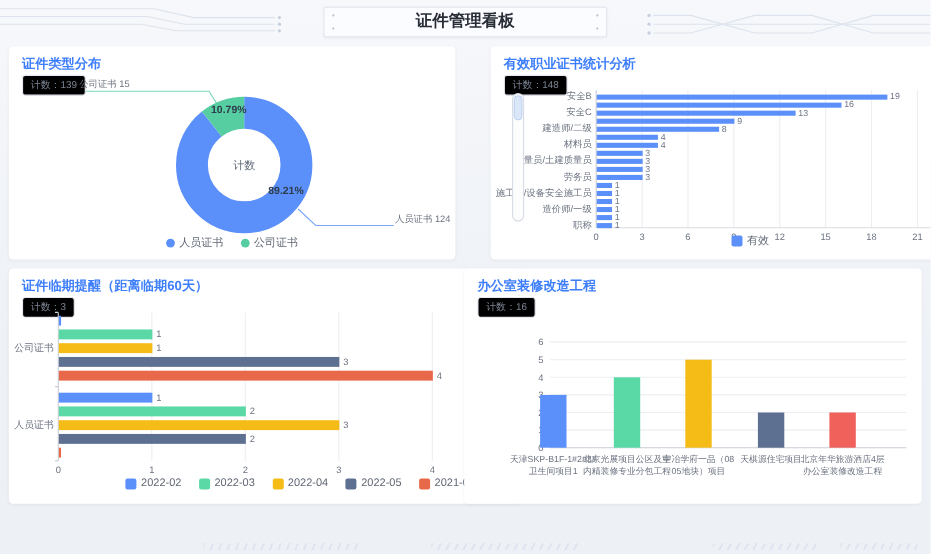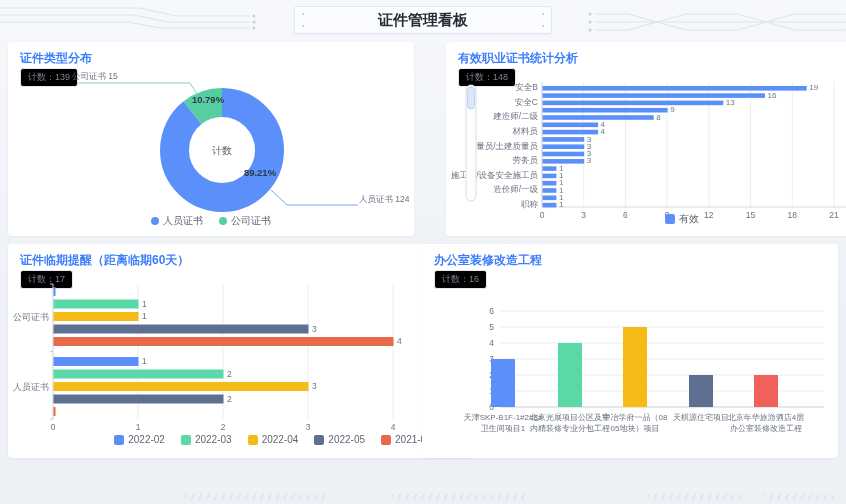--- a/index.html
+++ b/index.html
@@ -171,21 +171,21 @@
   <div class="legend" id="legend-1">
       <span class="legend-item">
         <span class="legend-sq" style="background: rgb(91, 143, 249);"></span>
         <span>有效</span>
       </span>
     </div>
 </div>
 
 <div class="panel" id="p3">
   <div class="panel-title">证件临期提醒（距离临期60天）</div>
-  <div class="badge">计数：17</div>
+  <div class="badge">计数：3</div>
   <svg id="gbar-svg" class="chart" width="406" height="214">
       <line x1="45" y1="40" x2="45" y2="175" stroke="#c9cdd4" stroke-width="1"></line>
       <text x="45" y="186" font-size="8.5" fill="#6b7280" text-anchor="middle">0</text>
       <line x1="130" y1="40" x2="130" y2="175" stroke="#eceef2" stroke-width="1"></line>
       <text x="130" y="186" font-size="8.5" fill="#6b7280" text-anchor="middle">1</text>
       <line x1="215" y1="40" x2="215" y2="175" stroke="#eceef2" stroke-width="1"></line>
       <text x="215" y="186" font-size="8.5" fill="#6b7280" text-anchor="middle">2</text>
       <line x1="300" y1="40" x2="300" y2="175" stroke="#eceef2" stroke-width="1"></line>
       <text x="300" y="186" font-size="8.5" fill="#6b7280" text-anchor="middle">3</text>
       <line x1="385" y1="40" x2="385" y2="175" stroke="#eceef2" stroke-width="1"></line>

